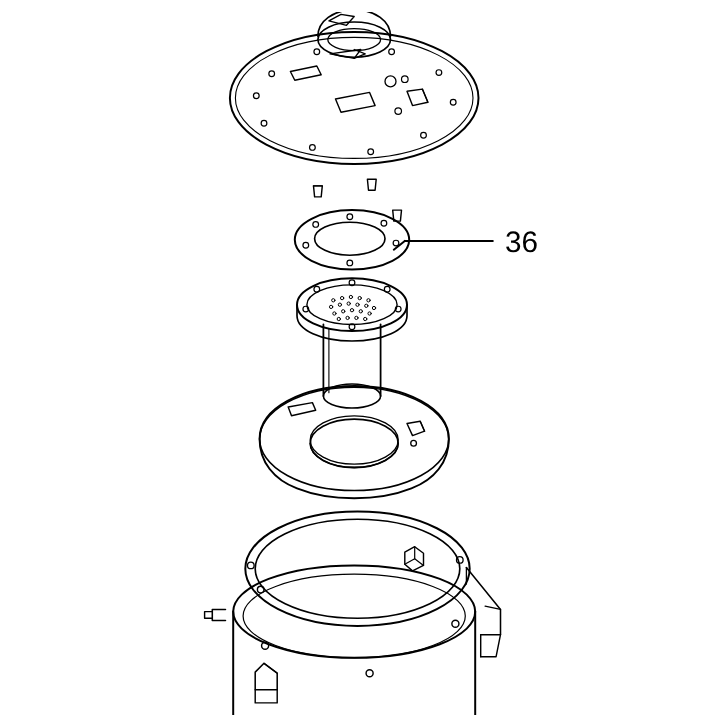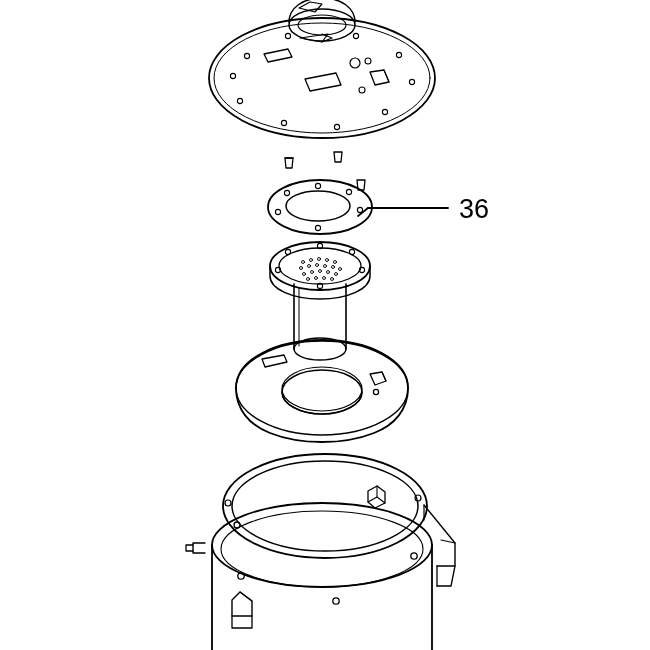--- a/index.html
+++ b/index.html
@@ -11,20 +11,21 @@
     width: 650px;
     height: 650px;
     overflow: hidden;
     font-family: "Liberation Sans", sans-serif;
   }
   #diagram-root {
     position: relative;
     width: 650px;
     height: 476px;
     background: #ffffff;
+    margin-top: 11px;
   }
   #exploded-svg {
     position: absolute;
     top: 0;
     left: 0;
     width: 650px;
     height: 650px;
   }
   .callout-text {
     font-family: "Liberation Sans", sans-serif;

